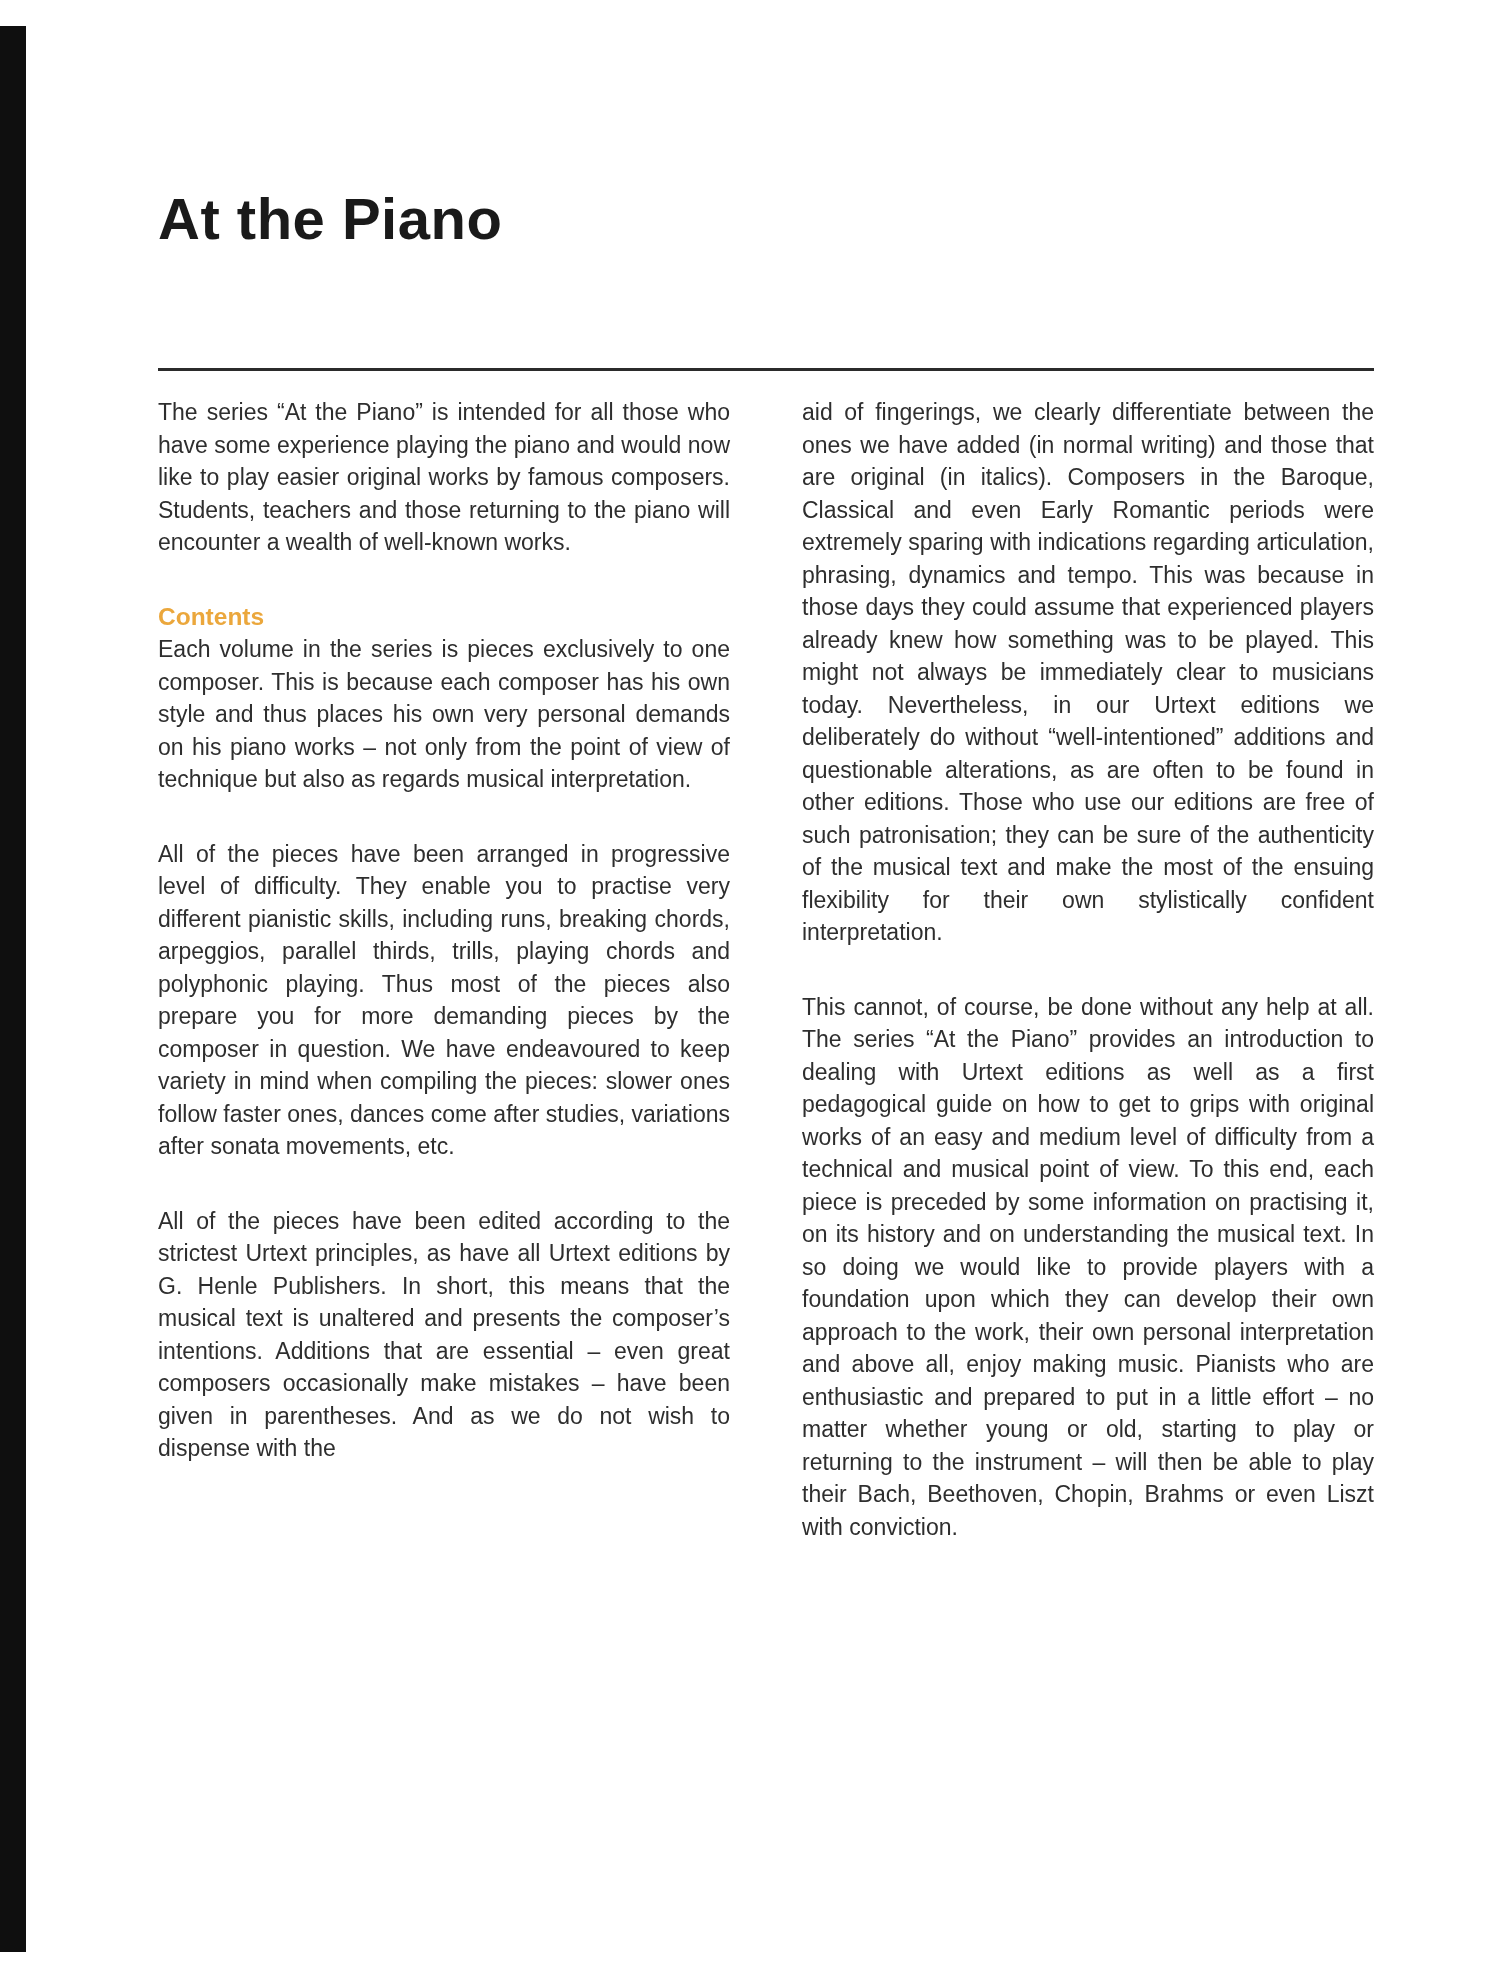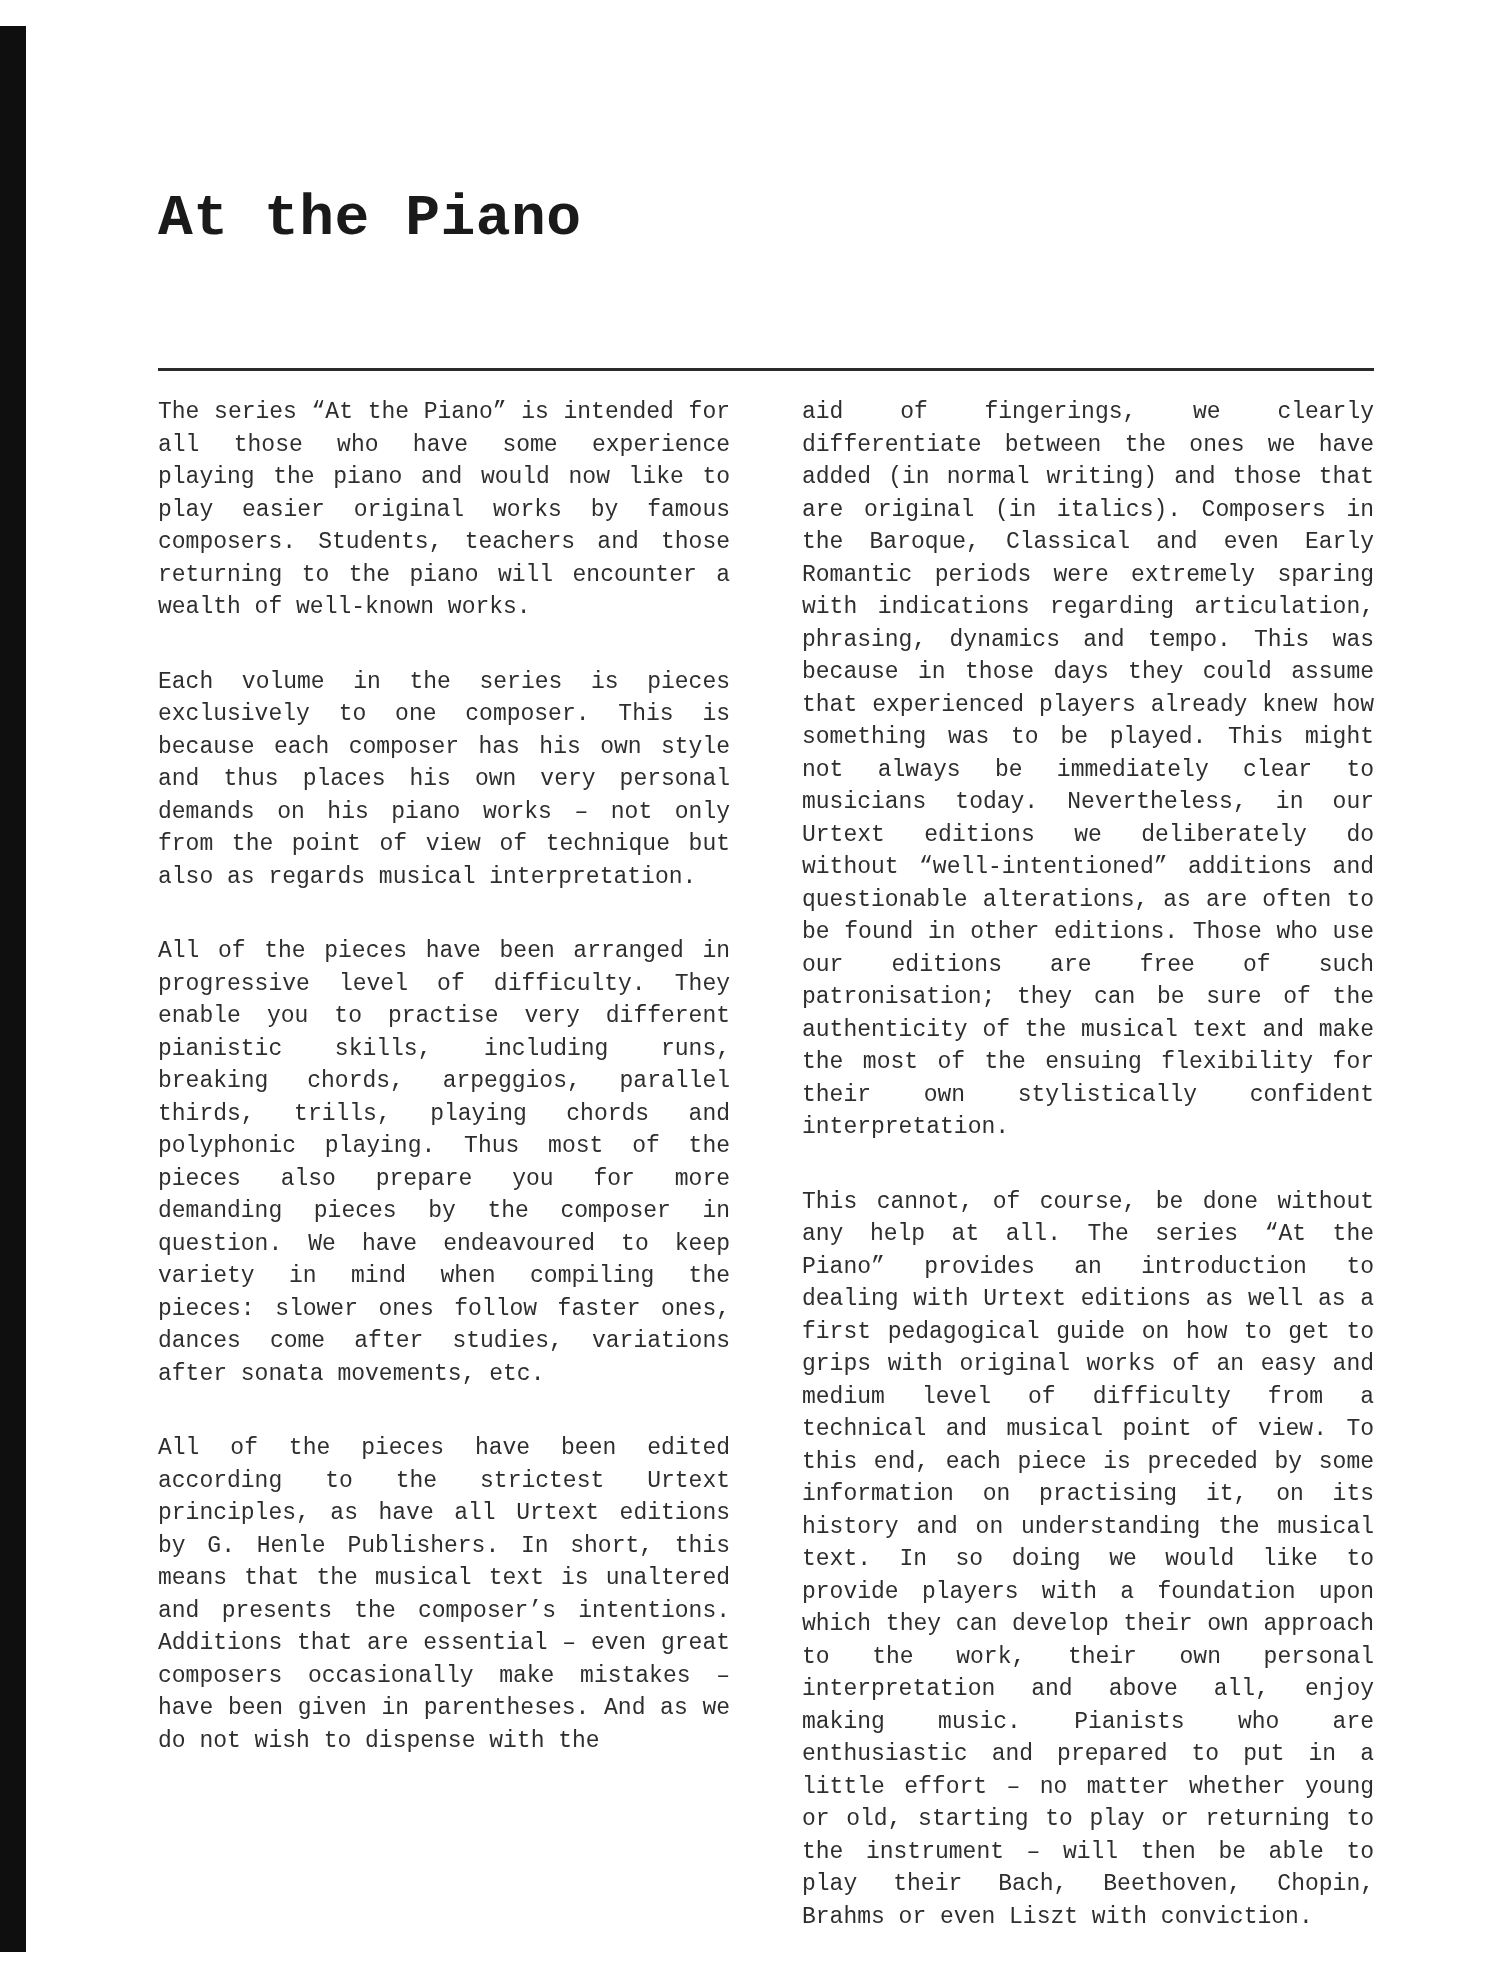--- a/index.html
+++ b/index.html
@@ -1,21 +1,21 @@
 <!DOCTYPE html>
 <html lang="en"><head>
 <meta charset="utf-8">
 <style>
   html, body { margin: 0; padding: 0; background: #ffffff; }
   .page {
     position: relative;
     width: 1500px;
     height: 1960px;
     background: #ffffff;
-    font-family: Liberation Mono, monospace;
+    font-family: Liberation Sans, sans-serif;
     overflow: hidden;
   }
   .edge-bar {
     position: absolute;
     left: 0;
     top: 26px;
     width: 26px;
     height: 1926px;
     background: #0f0f0f;
   }
@@ -75,20 +75,21 @@
   <h1 class="page-title">At the Piano</h1>
 
   <div class="rule"></div>
 
   <div class="cols">
 
     <div class="col">
       <p>The series “At the Piano” is intended for all those who have some experience playing the piano and would now like to play easier original works by famous composers. Students, teachers and those returning to the piano will encounter a wealth of well-known works.</p>
 
       <div class="section">
+        <h2 class="section-heading">Contents</h2>
         <p>Each volume in the series is pieces exclusively to one composer. This is because each composer has his own style and thus places his own very personal demands on his piano works – not only from the point of view of technique but also as regards musical interpretation.</p>
       </div>
 
       <div class="section">
         <p>All of the pieces have been arranged in progressive level of difficulty. They enable you to practise very different pianistic skills, including runs, breaking chords, arpeggios, parallel thirds, trills, playing chords and polyphonic playing. Thus most of the pieces also prepare you for more demanding pieces by the composer in question. We have endeavoured to keep variety in mind when compiling the pieces: slower ones follow faster ones, dances come after studies, variations after sonata movements, etc.</p>
       </div>
 
       <div class="section">
         <p>All of the pieces have been edited according to the strictest Urtext principles, as have all Urtext editions by G. Henle Publishers. In short, this means that the musical text is unaltered and presents the composer’s intentions. Additions that are essential – even great composers occasionally make mistakes – have been given in parentheses. And as we do not wish to dispense with the</p>
       </div>

